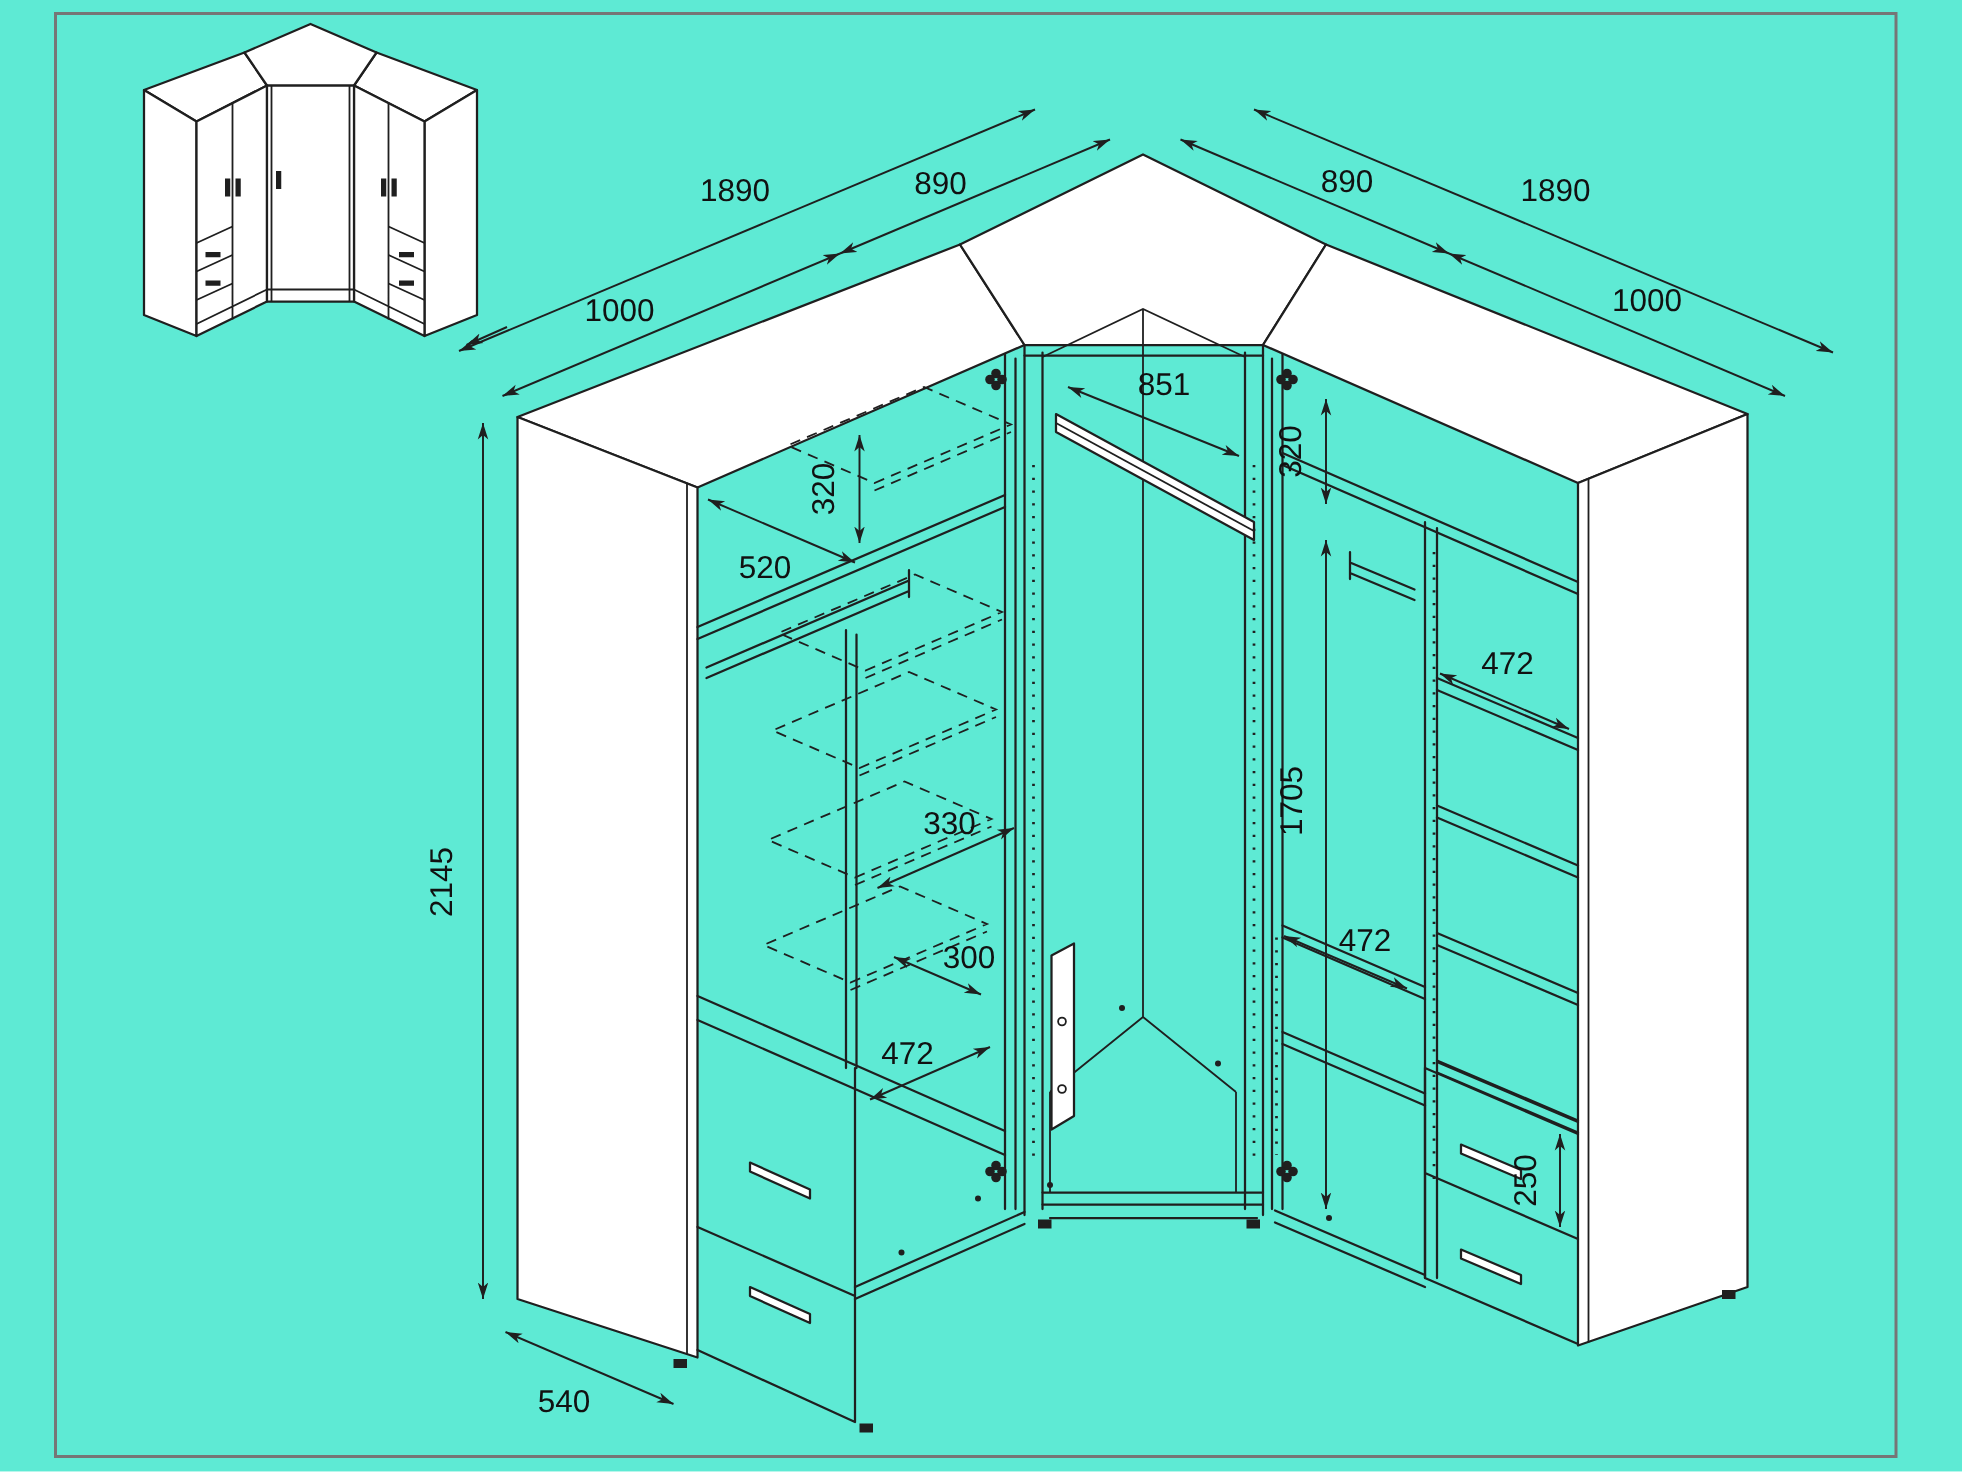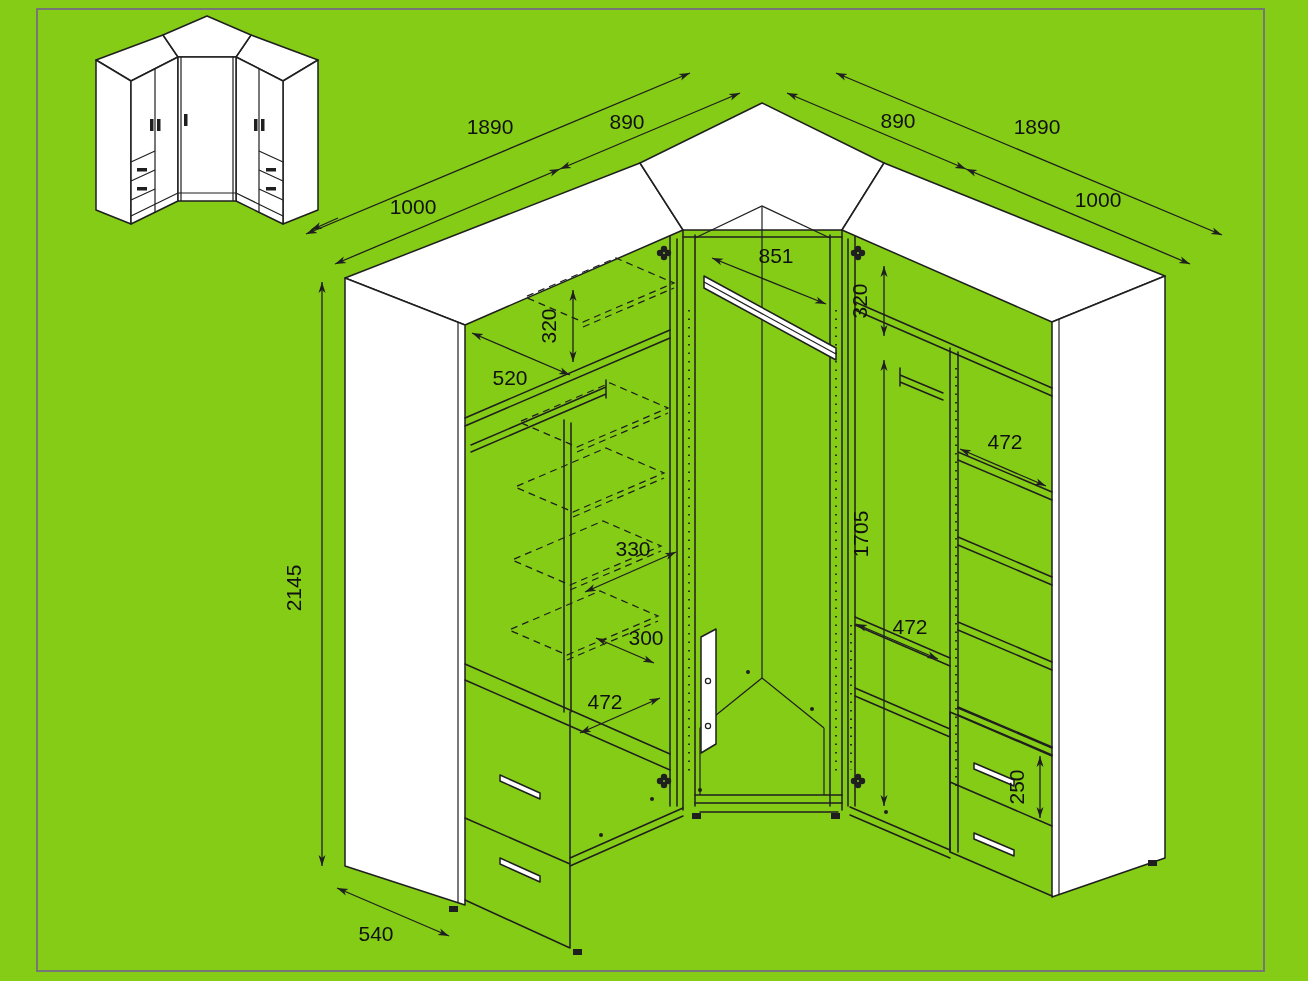--- a/index.html
+++ b/index.html
@@ -1,16 +1,16 @@
 <!DOCTYPE html>
 <html><head>
 <meta charset="utf-8">
 <style>
   html,body{margin:0;padding:0;background:#fff;}
-  .sheet{position:relative;width:1308px;height:981px;background:#84cc16;overflow:hidden;
+  .sheet{position:relative;width:1308px;height:981px;background:#5eead4;overflow:hidden;
          font-family:"Liberation Sans",sans-serif;}
   svg{position:absolute;left:0;top:0;}
   .ln{stroke:#1f1f1f;stroke-width:1.5;fill:none;stroke-linecap:round;stroke-linejoin:round;}
   .lnw{stroke:#1f1f1f;stroke-width:1.5;fill:#fff;stroke-linejoin:round;}
   .thin{stroke:#1f1f1f;stroke-width:1.2;fill:none;}
   .dash{stroke:#1f1f1f;stroke-width:1.2;fill:none;stroke-dasharray:7 5;}
   .dots{stroke:#1f1f1f;stroke-width:1.8;fill:none;stroke-dasharray:1.5 7;}
   .dim{stroke:#1f1f1f;stroke-width:1.3;fill:none;}
   .lbl{font:21px "Liberation Sans",sans-serif;fill:#111;}
   .blk{fill:#1f1f1f;stroke:none;}

